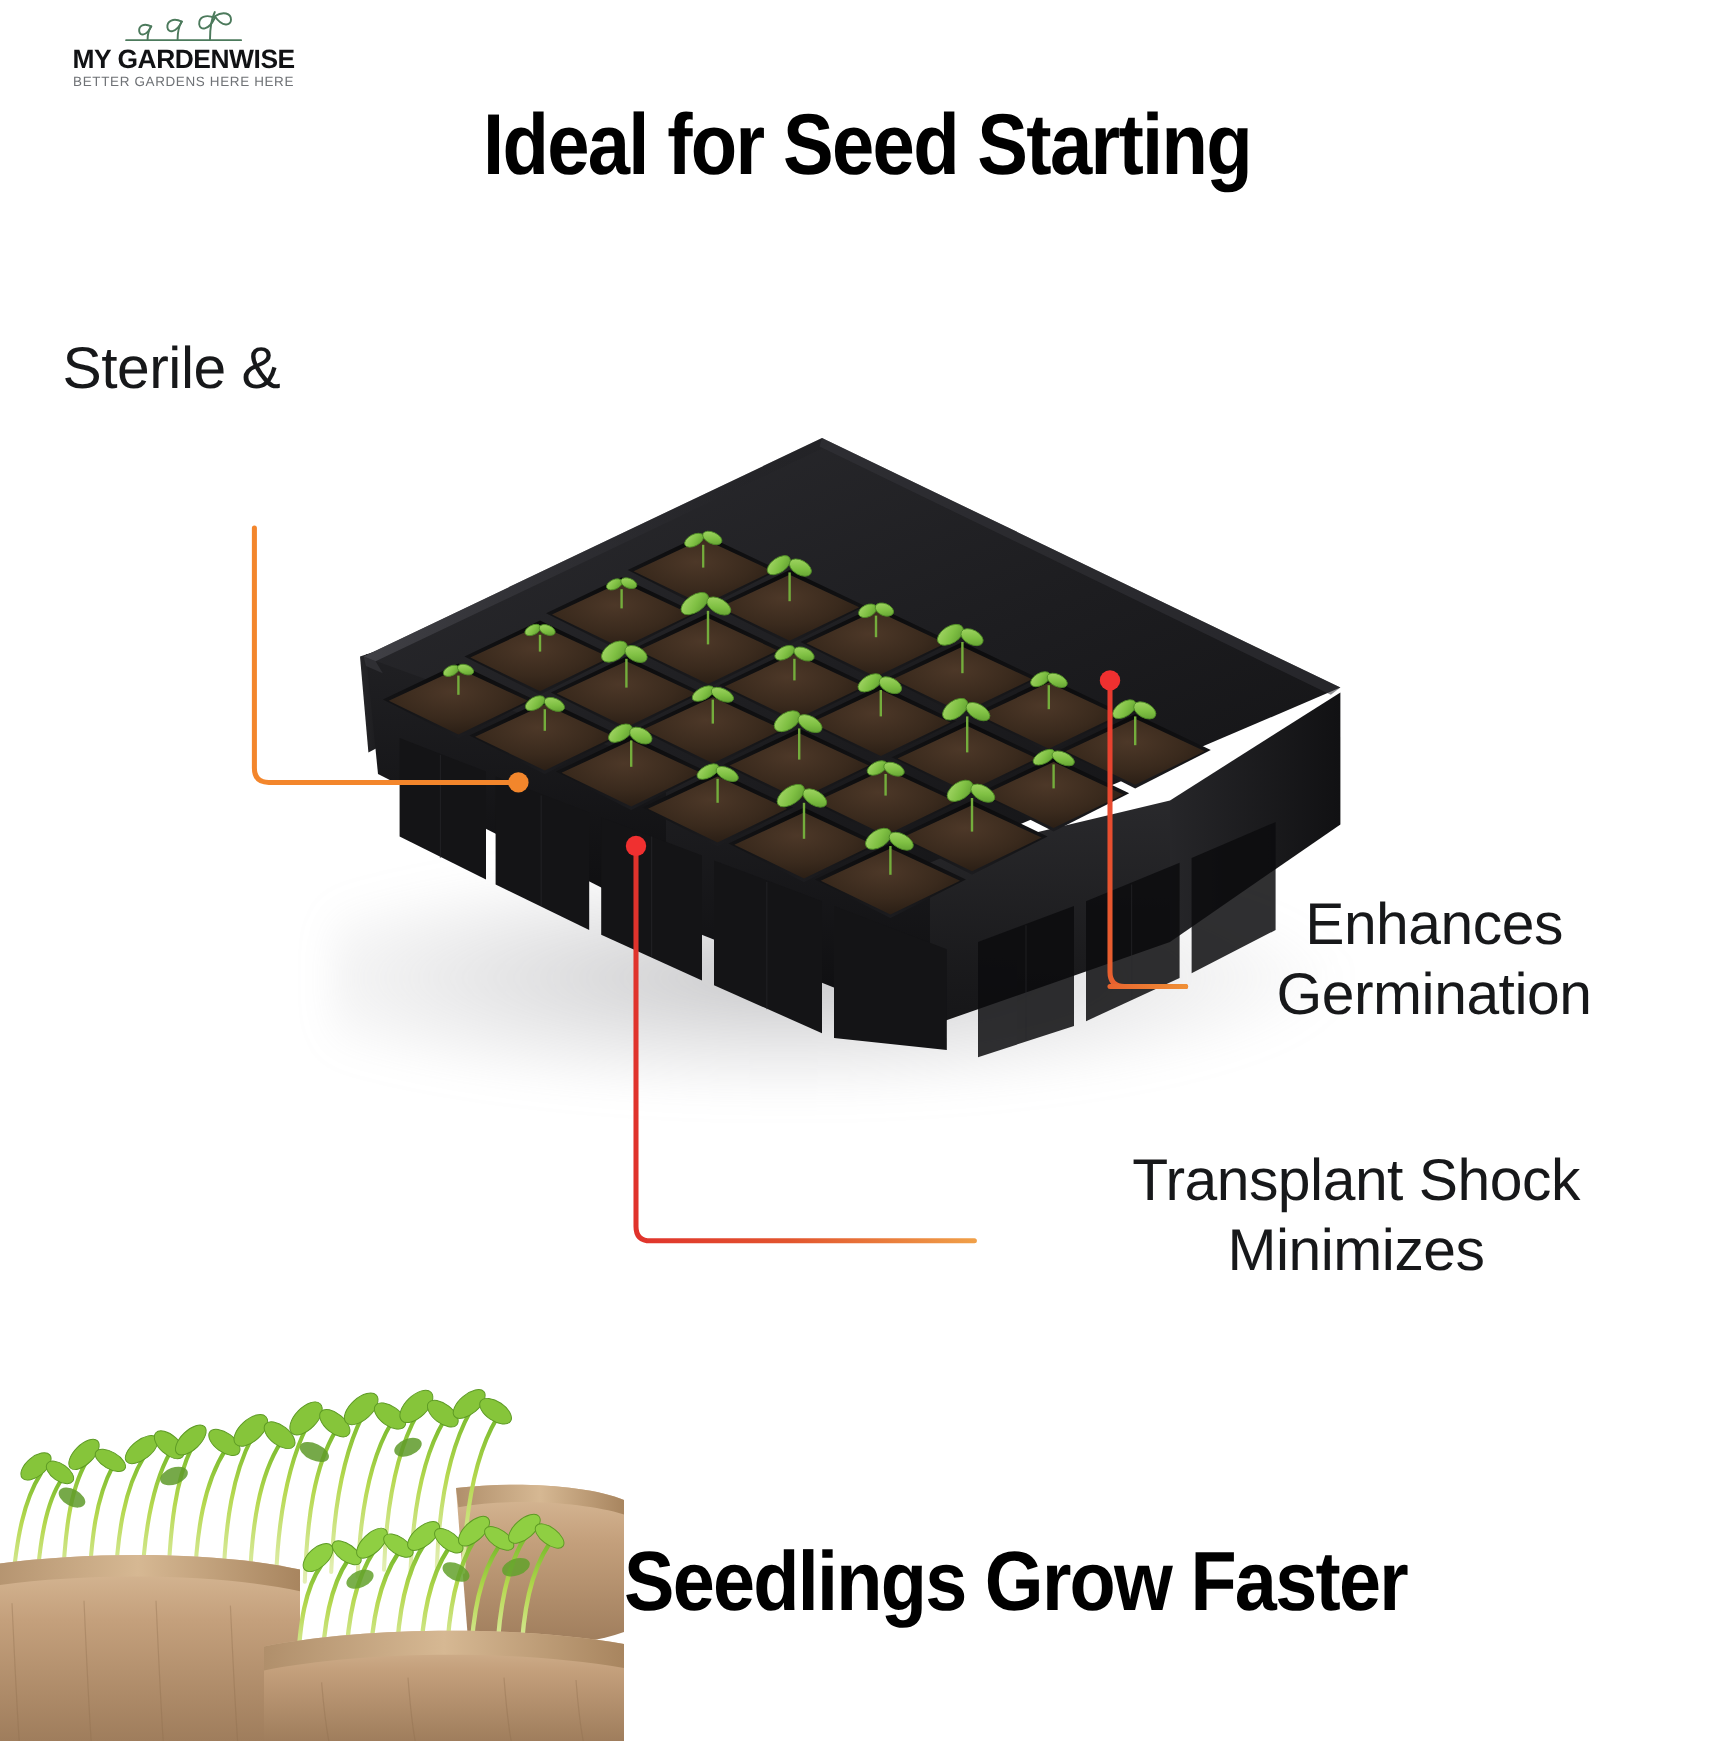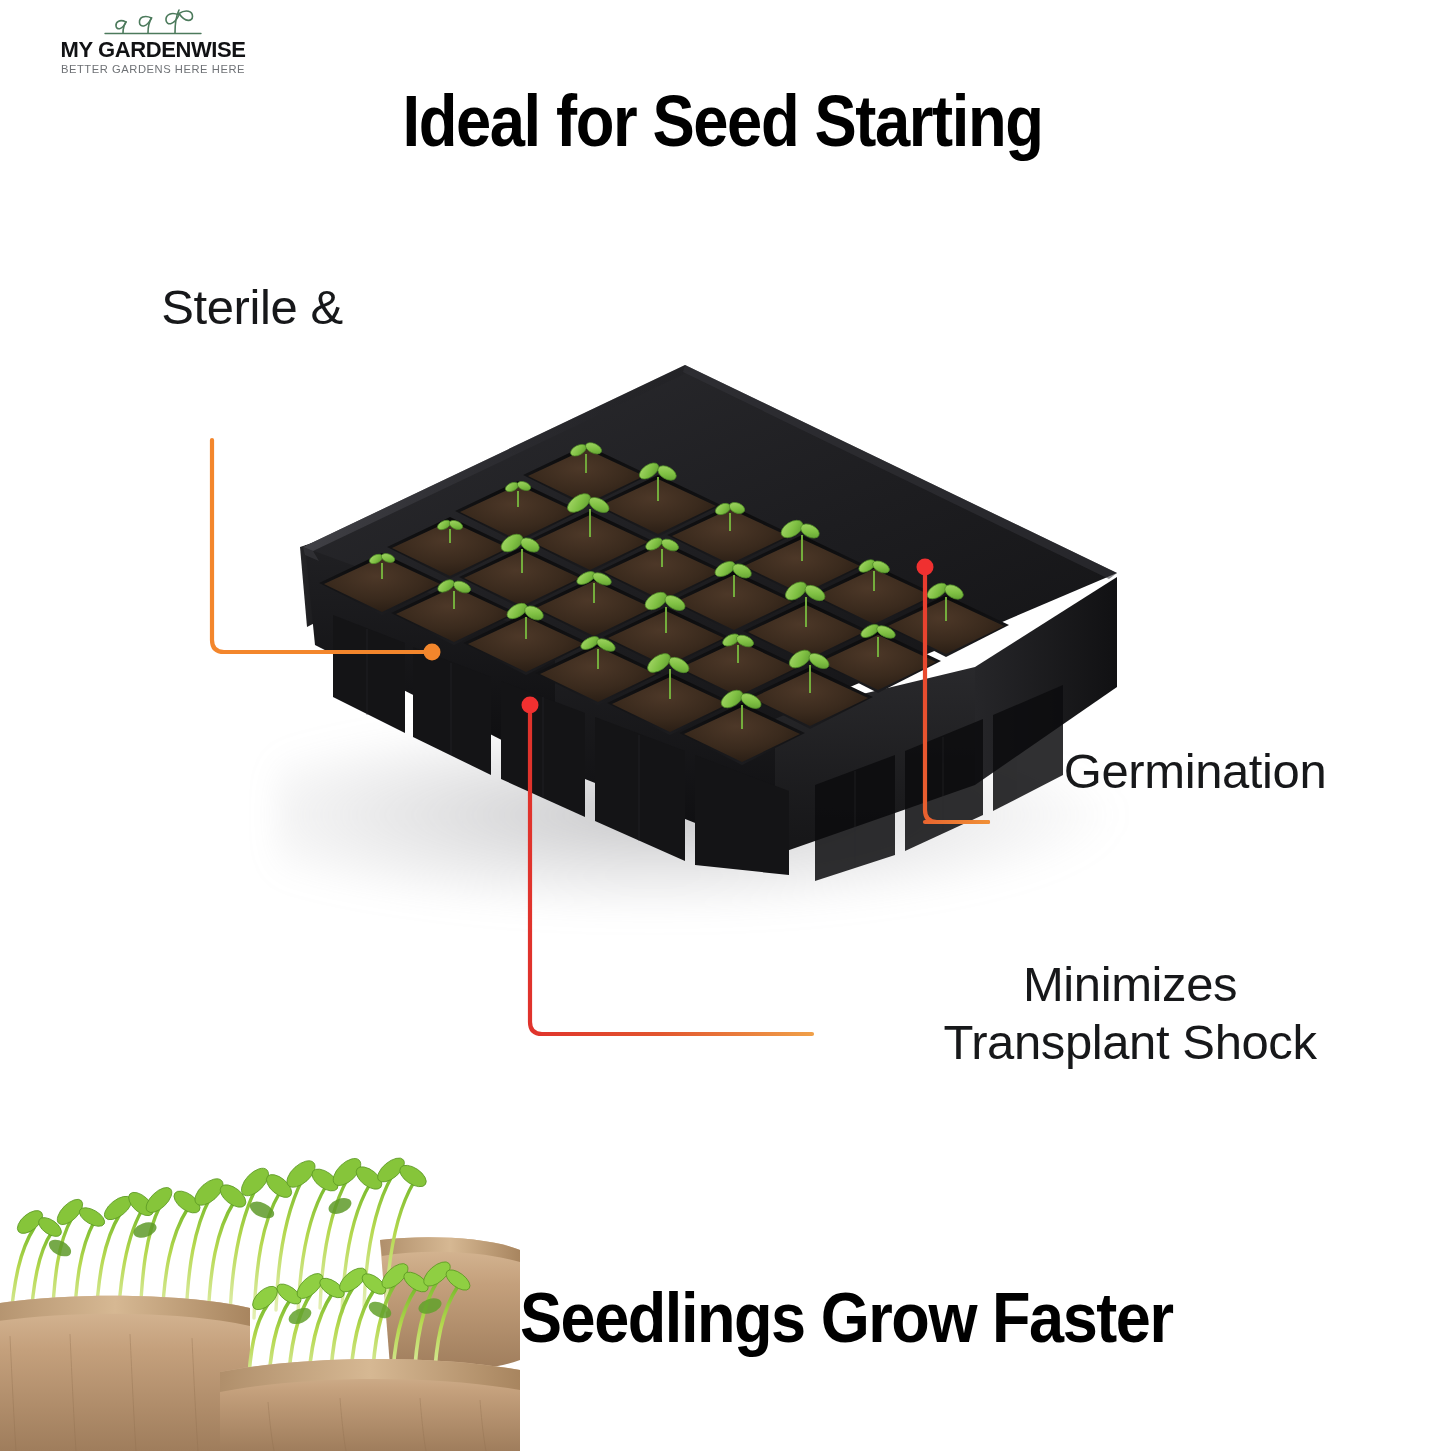--- a/index.html
+++ b/index.html
@@ -39,21 +39,21 @@
     transform:scaleX(0.9); transform-origin:left top;
     white-space:nowrap;
   }
 
   
   .callout {
     position:absolute;
     font-size:49px; font-weight:300; color:#17181a;
     line-height:1.19; letter-spacing:-0.4px;
   }
-  #callout-sterile  { left:52px;  top:278px;  width:400px; text-align:center; }
+  #callout-sterile  { left:52px;  top:278px;  width:400px; }
   #callout-germ     { left:960px; top:742px;  width:470px; text-align:center; }
   #callout-shock    { left:830px; top:955px;  width:600px; text-align:center; }
 
   
   #connectors { position:absolute; left:0; top:0; width:1445px; height:1451px; }
 
   
   #tray-stage {
     position:absolute; left:255px; top:315px;
     width:890px; height:580px;
@@ -530,21 +530,22 @@
     <path d="M925 822 L988 822" fill="none" stroke="url(#lineGrad3h)" stroke-width="4.2" stroke-linecap="round"></path>
     <circle cx="925" cy="567" r="8.5" fill="#f03030"></circle>
   </g>
 </svg>
 
 <div class="callout" id="callout-sterile">
   <div>Sterile &amp;</div>
 </div>
 
 <div class="callout" id="callout-germ">
+  <div>Enhances</div>
   <div>Germination</div>
 </div>
 
 <div class="callout" id="callout-shock">
+  <div>Transplant Shock</div>
   <div>Minimizes</div>
-  <div>Transplant Shock</div>
 </div>
 
 <div id="headline-bottom">Seedlings Grow Faster</div>
 
 </body></html>

